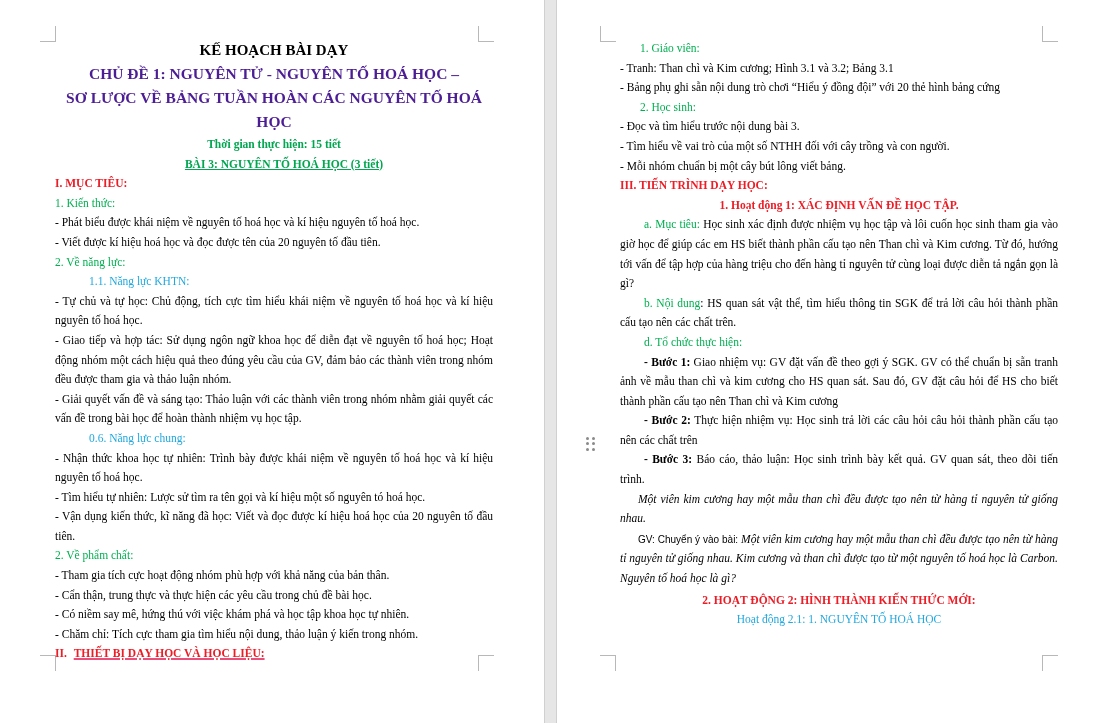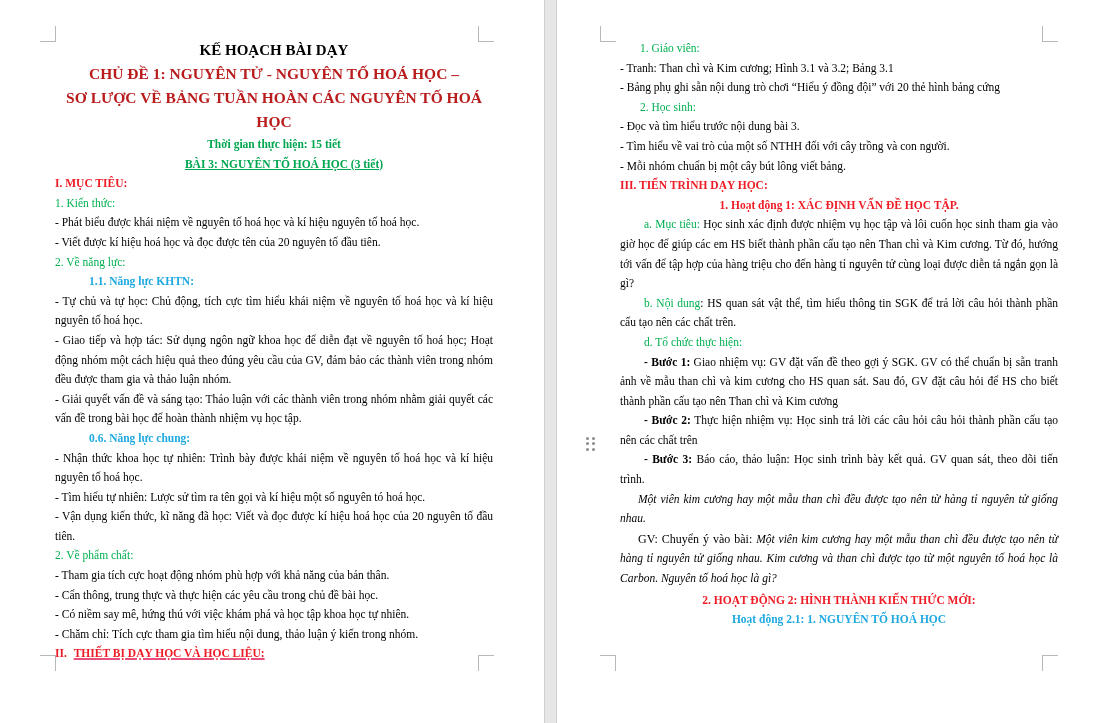--- a/index.html
+++ b/index.html
@@ -24,34 +24,34 @@
   .crop.tl { border-right-width: 1px; border-bottom-width: 1px; }
   .crop.tr { border-left-width: 1px; border-bottom-width: 1px; }
   .crop.bl { border-right-width: 1px; border-top-width: 1px; }
   .crop.br { border-left-width: 1px; border-top-width: 1px; }
 
   .content { position: absolute; font-size: 11.5px; line-height: 19.6px; }
   #page-left .content { left: 55px; top: 38px; width: 438px; }
   #page-right .content { left: 63px; top: 38px; width: 438px; }
 
   .title-black { text-align: center; font-weight: bold; font-size: 15px; line-height: 24px; margin-top: 0px; }
-  .title-red { text-align: center; font-weight: bold; font-size: 15.5px; line-height: 24px; color: #b91c1c; }
+  .title-red { text-align: center; font-weight: bold; font-size: 15.5px; line-height: 24px; color: #4c1d95; }
   .sub-green { text-align: center; font-weight: bold; font-size: 11.5px; color: #00a650; }
   .h-red { font-weight: bold; color: #ee1c25; }
   .h-green { font-weight: normal; color: #00b050; }
-  .h-cyan { font-weight: bold; color: #1fa9e0; }
+  .h-cyan { font-weight: normal; color: #1fa9e0; }
   .center { text-align: center; }
   .indent1 { padding-left: 34px; }
   .indent2 { padding-left: 20px; }
   .first-indent { text-indent: 24px; }
   p { margin: 0; text-align: justify; }
   .ital { font-style: italic; }
   .bold { font-weight: bold; }
   .u { text-decoration: underline; text-decoration-color: #e8507a; text-decoration-thickness: 2px; }
-  .sans { font-family: Liberation Serif, serif; font-size: 12px; }
+  .sans { font-family: Liberation Sans, sans-serif; font-size: 10px; }
   .handle {
     position: absolute; left: 586px; top: 437px; width: 10px; height: 14px;
     display: grid; grid-template-columns: 4px 4px; grid-gap: 2px; gap: 2px;
   }
   .handle span { width: 3px; height: 3px; background: #8a8a8a; border-radius: 50%; display: block; }
 </style>
 </head>
 <body>
 
 <div class="page" id="page-left">
@@ -78,21 +78,21 @@
     <p>- Giao tiếp và hợp tác: Sử dụng ngôn ngữ khoa học để diễn đạt về nguyên tố hoá học; Hoạt động nhóm một cách hiệu quả theo đúng yêu cầu của GV, đảm bảo các thành viên trong nhóm đều được tham gia và thảo luận nhóm.</p>
     <p>- Giải quyết vấn đề và sáng tạo: Thảo luận với các thành viên trong nhóm nhằm giải quyết các vấn đề trong bài học để hoàn thành nhiệm vụ học tập.</p>
 
     <div class="h-cyan indent1">0.6. Năng lực chung:</div>
     <p>- Nhận thức khoa học tự nhiên: Trình bày được khái niệm về nguyên tố hoá học và kí hiệu nguyên tố hoá học.</p>
     <p>- Tìm hiểu tự nhiên: Lược sử tìm ra tên gọi và kí hiệu một số nguyên tó hoá học.</p>
     <p>- Vận dụng kiến thức, kĩ năng đã học: Viết và đọc được kí hiệu hoá học của 20 nguyên tố đầu tiên.</p>
 
     <div class="h-green">2. Về phẩm chất:</div>
     <p>- Tham gia tích cực hoạt động nhóm phù hợp với khả năng của bản thân.</p>
-    <p>- Cẩn thông, trung thực và thực hiện các yêu cầu trong chủ đề bài học.</p>
+    <p>- Cẩn thận, trung thực và thực hiện các yêu cầu trong chủ đề bài học.</p>
     <p>- Có niềm say mê, hứng thú với việc khám phá và học tập khoa học tự nhiên.</p>
     <p>- Chăm chỉ: Tích cực tham gia tìm hiểu nội dung, thảo luận ý kiến trong nhóm.</p>
 
     <div class="h-red">
       <span>II.</span>
       <span class="u" style="margin-left:4px;">THIẾT BỊ DẠY HỌC VÀ HỌC LIỆU:</span>
     </div>
   </div>
 </div>
 

